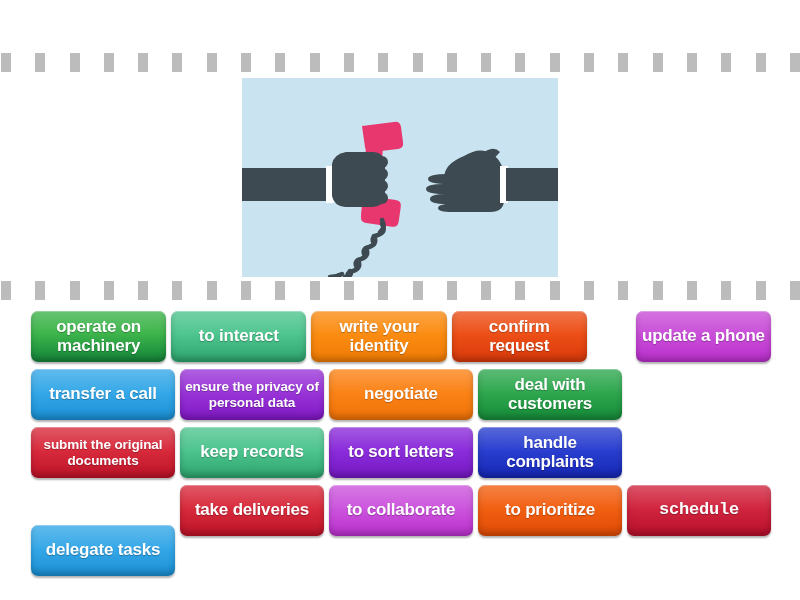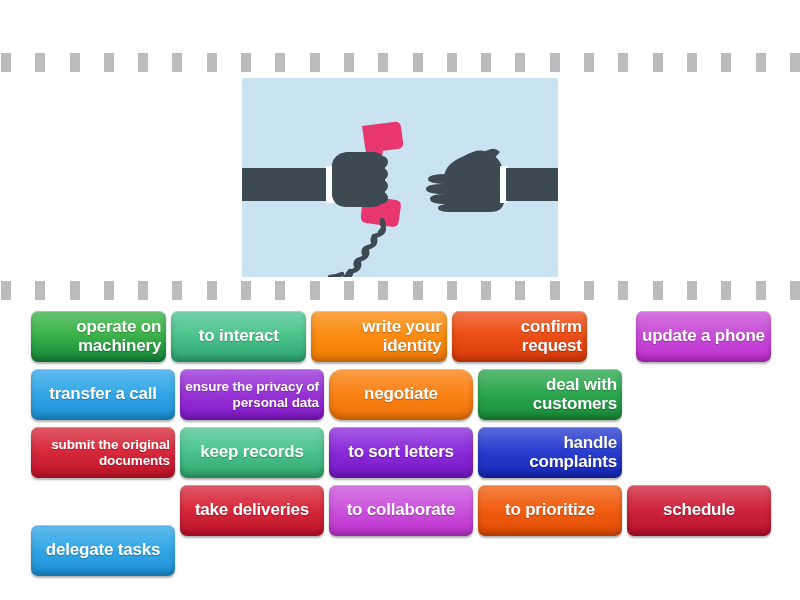--- a/index.html
+++ b/index.html
@@ -93,21 +93,21 @@
   }
   .tile::before {
     content: "";
     position: absolute;
     left: 0; right: 0; top: 0;
     height: 48%;
     border-radius: 7px 7px 0 0;
     background: linear-gradient(to bottom, rgba(255,255,255,0.22), rgba(255,255,255,0.0));
     pointer-events: none;
   }
-  .tile > span { position: relative; z-index: 1; text-align: right; }
+  .tile > span { position: relative; z-index: 1; }
   .tile.small  { font-size: 13.5px; line-height: 1.12; letter-spacing: -0.1px; }
 </style>
 </head>
 <body>
 
 <div id="app">
 
   <div class="perf-strip" id="perf-top">
       <div class="perf-hole" style="background: rgb(188, 188, 188);"></div>
       <div class="perf-hole" style="background: rgb(188, 188, 188);"></div>
@@ -224,21 +224,21 @@
           <span>update a phone</span>
         </div>
       </div>
       <div class="tile-row">
         <div class="tile" style="background: linear-gradient(rgb(53, 168, 232) 0%, rgb(53, 168, 232) 45%, rgb(26, 143, 212) 100%);">
           <span>transfer a call</span>
         </div>
         <div class="tile small" style="background: linear-gradient(rgb(154, 53, 216) 0%, rgb(154, 53, 216) 45%, rgb(127, 23, 196) 100%);">
           <span>ensure the privacy of personal data</span>
         </div>
-        <div class="tile" style="background: linear-gradient(rgb(251, 131, 23) 0%, rgb(251, 131, 23) 45%, rgb(239, 114, 7) 100%); border-radius: 13px;">
+        <div class="tile" style="background: linear-gradient(rgb(251, 131, 23) 0%, rgb(251, 131, 23) 45%, rgb(239, 114, 7) 100%);">
           <span>negotiate</span>
         </div>
         <div class="tile" style="background: linear-gradient(rgb(47, 168, 79) 0%, rgb(47, 168, 79) 45%, rgb(21, 138, 56) 100%);">
           <span>deal with customers</span>
         </div>
       </div>
       <div class="tile-row">
         <div class="tile small" style="background: linear-gradient(rgb(216, 43, 60) 0%, rgb(216, 43, 60) 45%, rgb(189, 18, 40) 100%);">
           <span>submit the original documents</span>
         </div>
@@ -258,19 +258,19 @@
         </div>
         <div class="tile" style="background: linear-gradient(rgb(216, 43, 60) 0%, rgb(216, 43, 60) 45%, rgb(189, 18, 40) 100%);">
           <span>take deliveries</span>
         </div>
         <div class="tile" style="background: linear-gradient(rgb(204, 85, 221) 0%, rgb(204, 85, 221) 45%, rgb(186, 47, 205) 100%);">
           <span>to collaborate</span>
         </div>
         <div class="tile" style="background: linear-gradient(rgb(242, 96, 18) 0%, rgb(242, 96, 18) 45%, rgb(223, 74, 5) 100%);">
           <span>to prioritize</span>
         </div>
-        <div class="tile" style="background: linear-gradient(rgb(209, 37, 63) 0%, rgb(209, 37, 63) 45%, rgb(183, 15, 43) 100%);">
+        <div class="tile" style="background: linear-gradient(rgb(209, 37, 63) 0%, rgb(209, 37, 63) 45%, rgb(183, 15, 43) 100%); font-family: Liberation Mono, monospace;">
           <span>schedule</span>
         </div>
       </div>
     </div>
 
 </div>
 
 </body></html>

